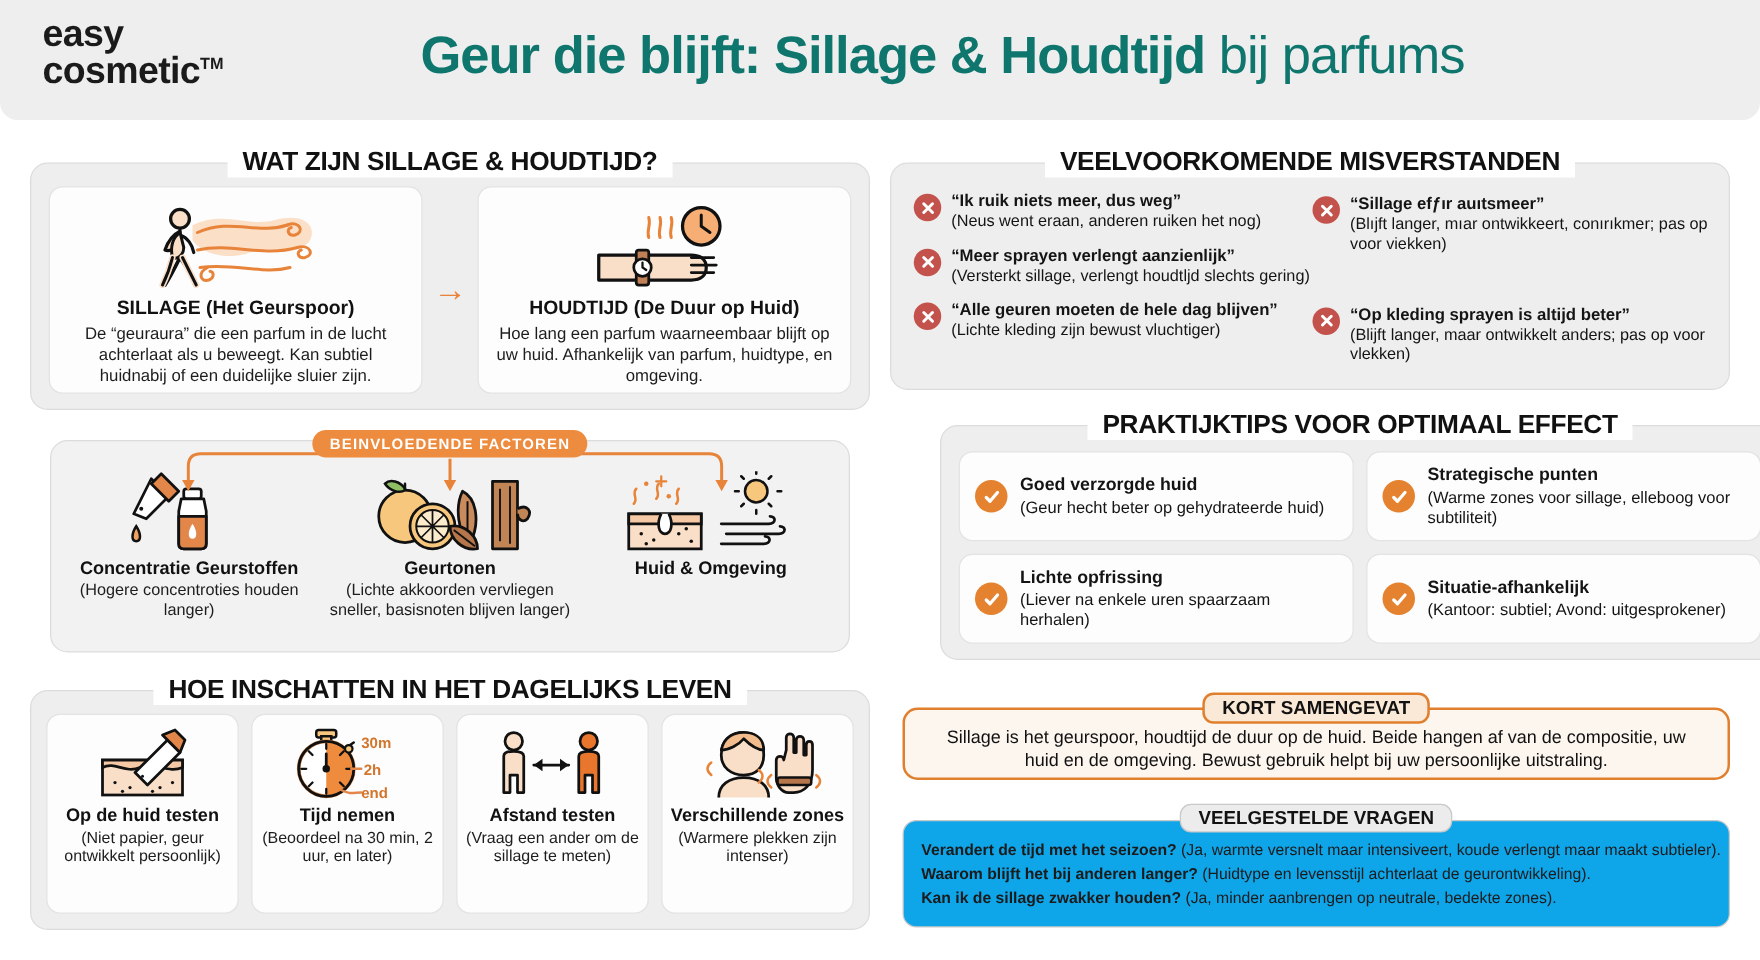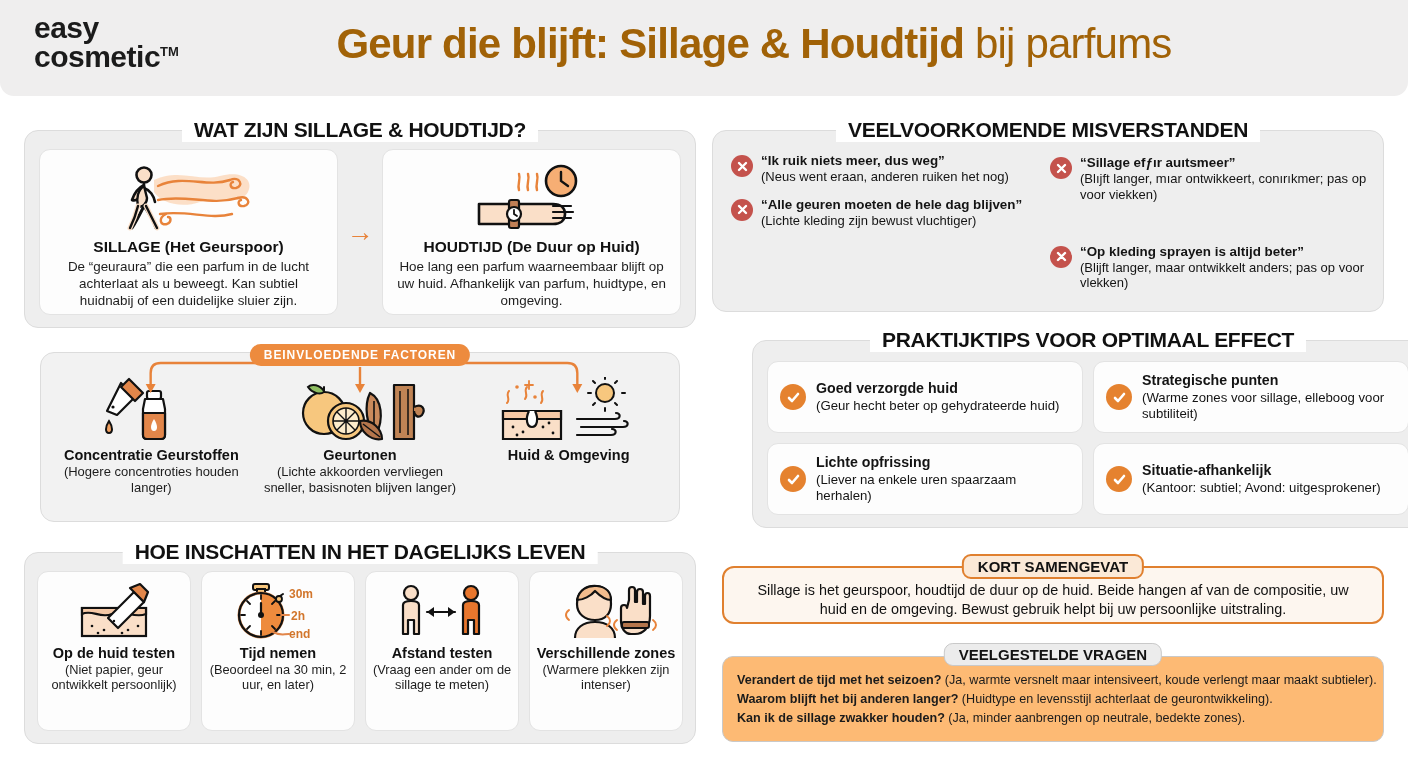--- a/index.html
+++ b/index.html
@@ -20,21 +20,21 @@
   }
   .brand {
     position: absolute; left: 34px; top: 14px;
     font-weight: 700; font-size: 30px; line-height: 0.96;
     color: #1b1b1b; letter-spacing: -0.5px;
   }
   .brand .tm { font-size: 13px; vertical-align: super; font-weight: 700; letter-spacing:0; }
   .header-title {
     position: absolute; left: 0; right: 0; top: 20px;
     text-align: center;
-    font-size: 42px; line-height: 1.15; color: #a16207;
+    font-size: 42px; line-height: 1.15; color: #0f766e;
     letter-spacing: -0.8px;
     padding-left: 100px;
   }
   .header-title .t-bold { font-weight: 800; }
   .header-title .t-light { font-weight: 400; }
 
   
   .panel {
     position: absolute;
     background: #eeeeee;
@@ -114,21 +114,21 @@
   .sum-pill {
     position:absolute; top: -14px; left:50%; transform: translateX(-50%);
     background:#fbe9d7; border: 2px solid #e0802f; border-radius: 9px;
     padding: 2px 14px; font-weight: 800; font-size: 15px; color:#121212; white-space:nowrap;
   }
   .sum-txt { position:absolute; left: 18px; right: 18px; top: 13px; text-align:center;
              font-size: 14.4px; line-height: 1.32; color:#111; font-weight: 500; }
 
   
   #sec-faq { position:absolute; left: 722px; top: 656px; width: 662px; height: 86px;
-             background:#fdba74; border: 1px solid #c9c9c9; border-radius: 11px; }
+             background:#0ea5e9; border: 1px solid #c9c9c9; border-radius: 11px; }
   .faq-pill {
     position:absolute; top: -14px; left:50%; transform: translateX(-50%);
     background:#ececec; border: 1px solid #c9c9c9; border-radius: 9px;
     padding: 2px 14px; font-weight: 800; font-size: 15px; color:#121212; white-space:nowrap;
   }
   .faq-list { position:absolute; left: 14px; right: 12px; top: 14px; }
   .faq-row { font-size: 12.6px; line-height: 1.52; color:#1b1b1b; white-space: nowrap; }
   .faq-row b { font-weight: 800; }
 </style>
 </head>
@@ -386,20 +386,31 @@
             <span>(Neus went eraan, anderen ruiken het nog)</span>
           </span>
         </div>
         <div class="mis-item">
           <span class="x-icon">
             <svg width="13" height="13" viewBox="0 0 13 13">
                 <path d="M3 3 L10 10 M10 3 L3 10" stroke="#fff" stroke-width="2.4" stroke-linecap="round"></path>
               </svg>
           </span>
           <span class="mis-txt">
+            <b>“Meer sprayen verlengt aanzienlijk”</b>
+            <span>(Versterkt sillage, verlengt houdtljd slechts gering)</span>
+          </span>
+        </div>
+        <div class="mis-item">
+          <span class="x-icon">
+            <svg width="13" height="13" viewBox="0 0 13 13">
+                <path d="M3 3 L10 10 M10 3 L3 10" stroke="#fff" stroke-width="2.4" stroke-linecap="round"></path>
+              </svg>
+          </span>
+          <span class="mis-txt">
             <b>“Alle geuren moeten de hele dag blijven”</b>
             <span>(Lichte kleding zijn bewust vluchtiger)</span>
           </span>
         </div>
       </div>
 
       <div class="mis-col right">
         <div class="mis-item">
           <span class="x-icon">
             <svg width="13" height="13" viewBox="0 0 13 13">

